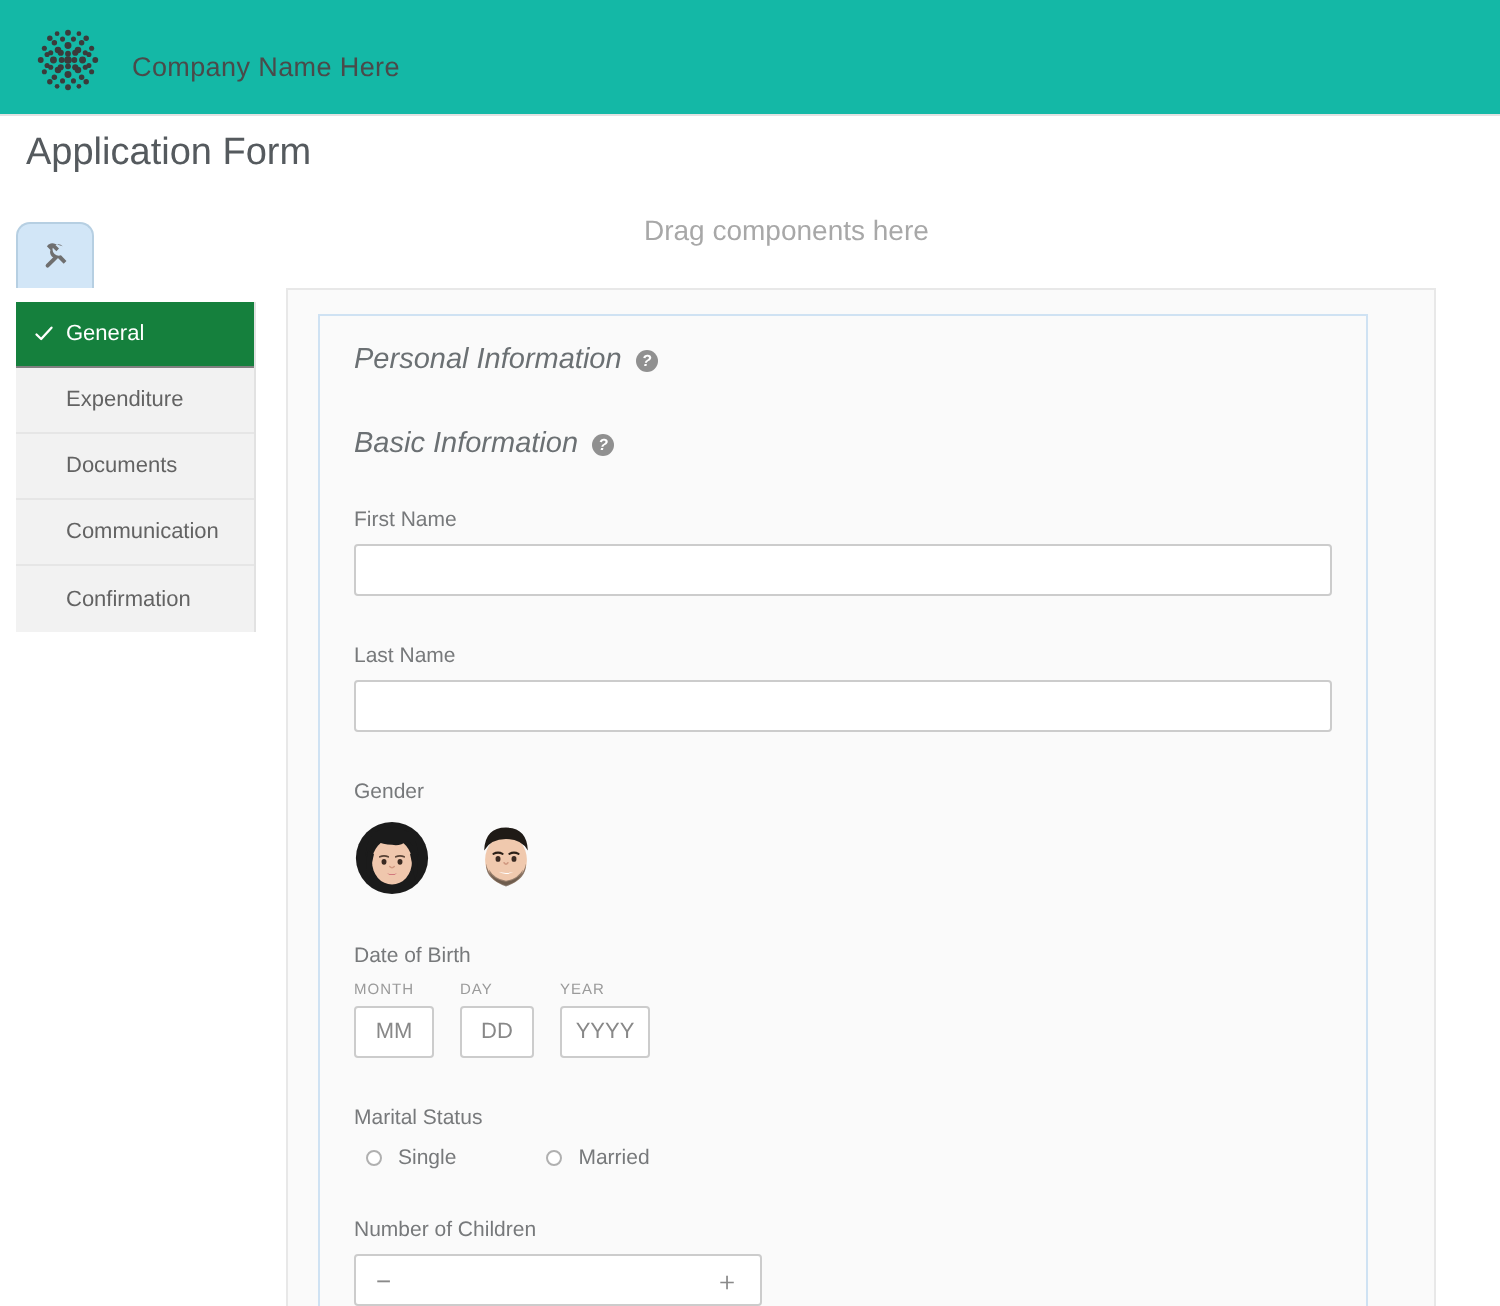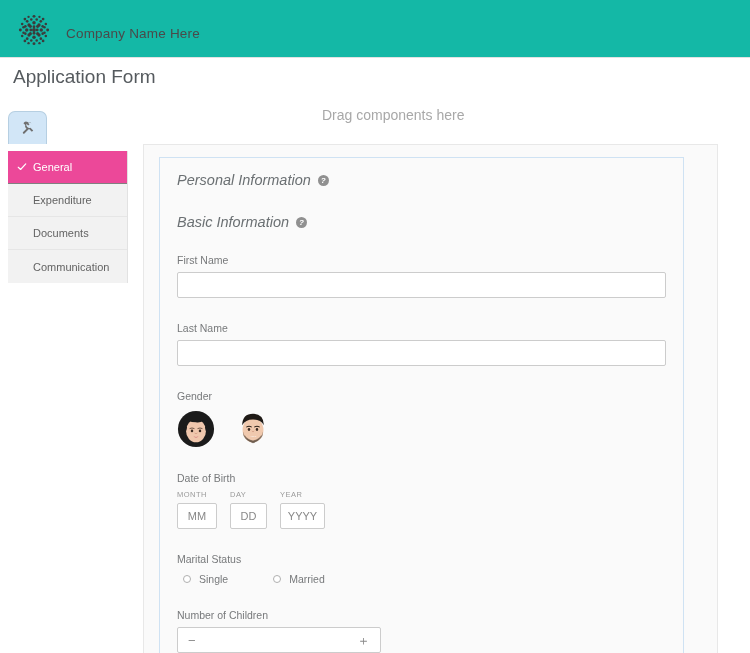--- a/index.html
+++ b/index.html
@@ -66,21 +66,21 @@
     height: 33px;
     display: flex; align-items: center;
     padding-left: 25px;
     font-size: 11px;
     color: #636363;
     border-bottom: 1px solid #e6e6e6;
     cursor: pointer;
   }
   .nav-item:last-child { border-bottom: none; }
   .nav-item.active {
-    background: #ec4899;
+    background: #15803d;
     color: #ffffff;
     border-bottom-color: #808080;
   }
   .nav-check {
     position: absolute; left: 9px; top: 50%;
     transform: translateY(-50%);
     width: 10px; height: 10px;
   }
 
   
@@ -282,20 +282,23 @@
   </div>
   <div class="nav-item">
     <span>Expenditure</span>
   </div>
   <div class="nav-item">
     <span>Documents</span>
   </div>
   <div class="nav-item">
     <span>Communication</span>
   </div>
+  <div class="nav-item">
+    <span>Confirmation</span>
+  </div>
 </div>
 
 <div class="form-panel">
 
   <div class="sec-title">
     <span>Personal Information</span>
     <span class="help-icon">?</span>
   </div>
 
   <div class="sec-title sub">

